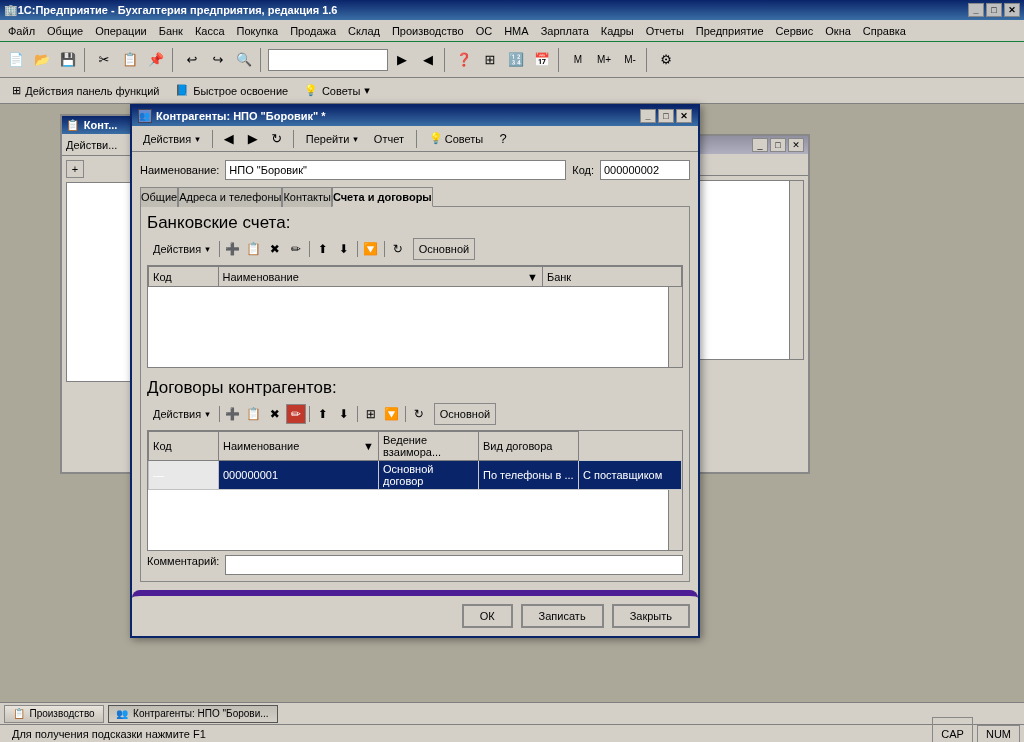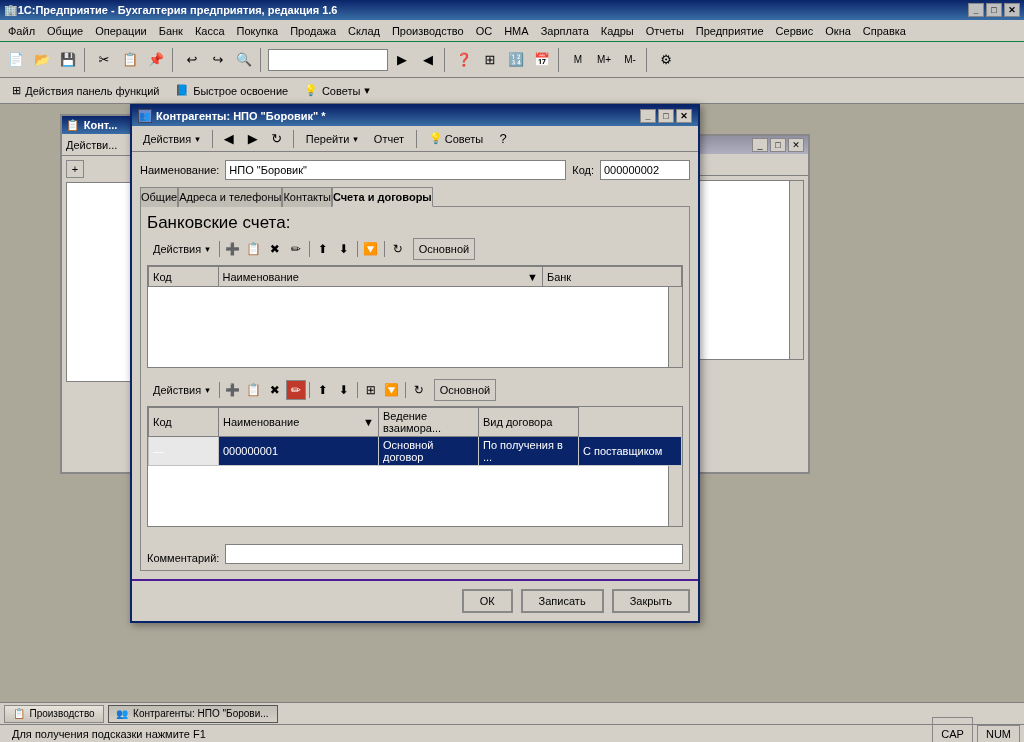--- a/index.html
+++ b/index.html
@@ -384,40 +384,41 @@
     }
     .grid-scrollarea {
       max-height: 90px;
       overflow-y: auto;
       overflow-x: hidden;
     }
 
     
     .comment-row {
       display: flex;
-      align-items: flex-end;
+      align-items: flex-start;
       gap: 6px;
-      margin-top: 17px;
+      margin-top: 4px;
     }
     .comment-input {
       flex: 1;
       height: 20px;
       border: 1px solid #808080;
       background: white;
       font-size: 11px;
       font-family: Tahoma, Arial, sans-serif;
     }
 
     
     .dialog-buttons {
       display: flex;
       justify-content: flex-end;
       gap: 8px;
       padding: 8px;
-      border-top: 2px solid #4c1d95;
+      border-top: 6px solid #4c1d95;
+      border-radius: 8px;
     }
     .action-btn {
       height: 24px;
       padding: 0 16px;
       background: #d4d0c8;
       border: 2px solid #888;
       cursor: pointer;
       font-size: 11px;
       font-family: Tahoma, Arial, sans-serif;
     }
@@ -693,20 +694,21 @@
                 <th style="width:120px;">Банк</th>
               </tr>
             </thead>
           </table>
           <div class="grid-scrollarea" style="height:80px;background:white;position:relative;">
 
             <div style="position:absolute;right:0;top:0;width:14px;height:100%;background:#d4d0c8;border-left:1px solid #808080;"></div>
           </div>
         </div>
 
+        <div class="section-label">Договоры контрагентов:</div>
         <div class="sub-toolbar">
           <div class="stb-btn dropdown">
             <span>Действия</span>
           </div>
           <div class="stb-sep"></div>
           <div class="stb-icon">➕</div>
           <div class="stb-icon">📋</div>
           <div class="stb-icon">✖</div>
           <div class="stb-icon" style="background:#c0392b;color:white;border:1px solid #888;">✏</div>
           <div class="stb-sep"></div>
@@ -733,21 +735,21 @@
                 </th>
                 <th style="width:100px;">Ведение взаимора...</th>
                 <th style="width:100px;">Вид договора</th>
               </tr>
             </thead>
             <tbody>
               <tr class="selected">
                 <td style="width:10px;background:#e8e8e8;border:1px solid #c0c0c0;">—</td>
                 <td>000000001</td>
                 <td>Основной договор</td>
-                <td>По получения в ...</td>
+                <td>По телефоны в ...</td>
                 <td style="background:#0a246a;color:white;">С поставщиком</td>
               </tr>
             </tbody>
           </table>
           <div style="height:60px;background:white;position:relative;">
             <div style="position:absolute;right:0;top:0;width:14px;height:100%;background:#d4d0c8;border-left:1px solid #808080;"></div>
           </div>
         </div>
 
         <div class="comment-row">

